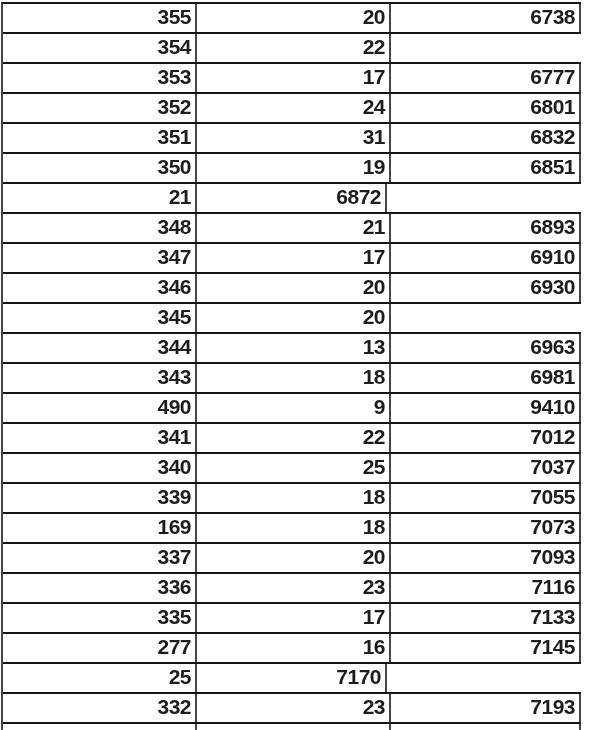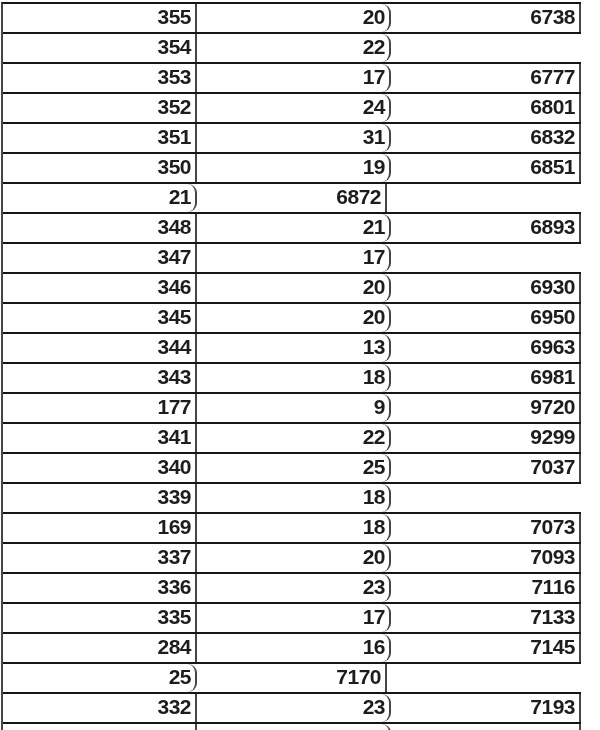--- a/index.html
+++ b/index.html
@@ -48,21 +48,21 @@
     font-weight: 700;
     font-size: 21px;
     letter-spacing: -0.5px;
     line-height: 26px;
     color: var(--text);
     overflow: hidden;
     white-space: nowrap;
   }
   .row.partial .cell { height: 30px; }
   .cell.c1 { width: 194px; }
-  .cell.c2 { width: 194px; border-radius: 9px; }
+  .cell.c2 { width: 194px; }
   .cell.c3 { width: 190px; padding-left: 40px; }
 </style>
 </head>
 <body>
 
 <div class="sheet">
 
     <div class="row">
       <div class="cell c1">355</div>
       <div class="cell c2">20</div>
@@ -105,67 +105,68 @@
 
     <div class="row">
       <div class="cell c1">348</div>
       <div class="cell c2">21</div>
       <div class="cell c3">6893</div>
     </div>
 
     <div class="row">
       <div class="cell c1">347</div>
       <div class="cell c2">17</div>
+      <div class="cell c3">6910</div>
     </div>
 
     <div class="row">
       <div class="cell c1">346</div>
       <div class="cell c2">20</div>
       <div class="cell c3">6930</div>
     </div>
 
     <div class="row">
       <div class="cell c1">345</div>
       <div class="cell c2">20</div>
-      <div class="cell c3">6950</div>
     </div>
 
     <div class="row">
       <div class="cell c1">344</div>
       <div class="cell c2">13</div>
       <div class="cell c3">6963</div>
     </div>
 
     <div class="row">
       <div class="cell c1">343</div>
       <div class="cell c2">18</div>
       <div class="cell c3">6981</div>
     </div>
 
     <div class="row">
-      <div class="cell c1">177</div>
+      <div class="cell c1">490</div>
       <div class="cell c2">9</div>
-      <div class="cell c3">9720</div>
+      <div class="cell c3">9410</div>
     </div>
 
     <div class="row">
       <div class="cell c1">341</div>
       <div class="cell c2">22</div>
-      <div class="cell c3">9299</div>
+      <div class="cell c3">7012</div>
     </div>
 
     <div class="row">
       <div class="cell c1">340</div>
       <div class="cell c2">25</div>
       <div class="cell c3">7037</div>
     </div>
 
     <div class="row">
       <div class="cell c1">339</div>
       <div class="cell c2">18</div>
+      <div class="cell c3">7055</div>
     </div>
 
     <div class="row">
       <div class="cell c1">169</div>
       <div class="cell c2">18</div>
       <div class="cell c3">7073</div>
     </div>
 
     <div class="row">
       <div class="cell c1">337</div>
@@ -179,21 +180,21 @@
       <div class="cell c3">7116</div>
     </div>
 
     <div class="row">
       <div class="cell c1">335</div>
       <div class="cell c2">17</div>
       <div class="cell c3">7133</div>
     </div>
 
     <div class="row">
-      <div class="cell c1">284</div>
+      <div class="cell c1">277</div>
       <div class="cell c2">16</div>
       <div class="cell c3">7145</div>
     </div>
 
     <div class="row">
       <div class="cell c2">25</div>
       <div class="cell c3">7170</div>
     </div>
 
     <div class="row">

